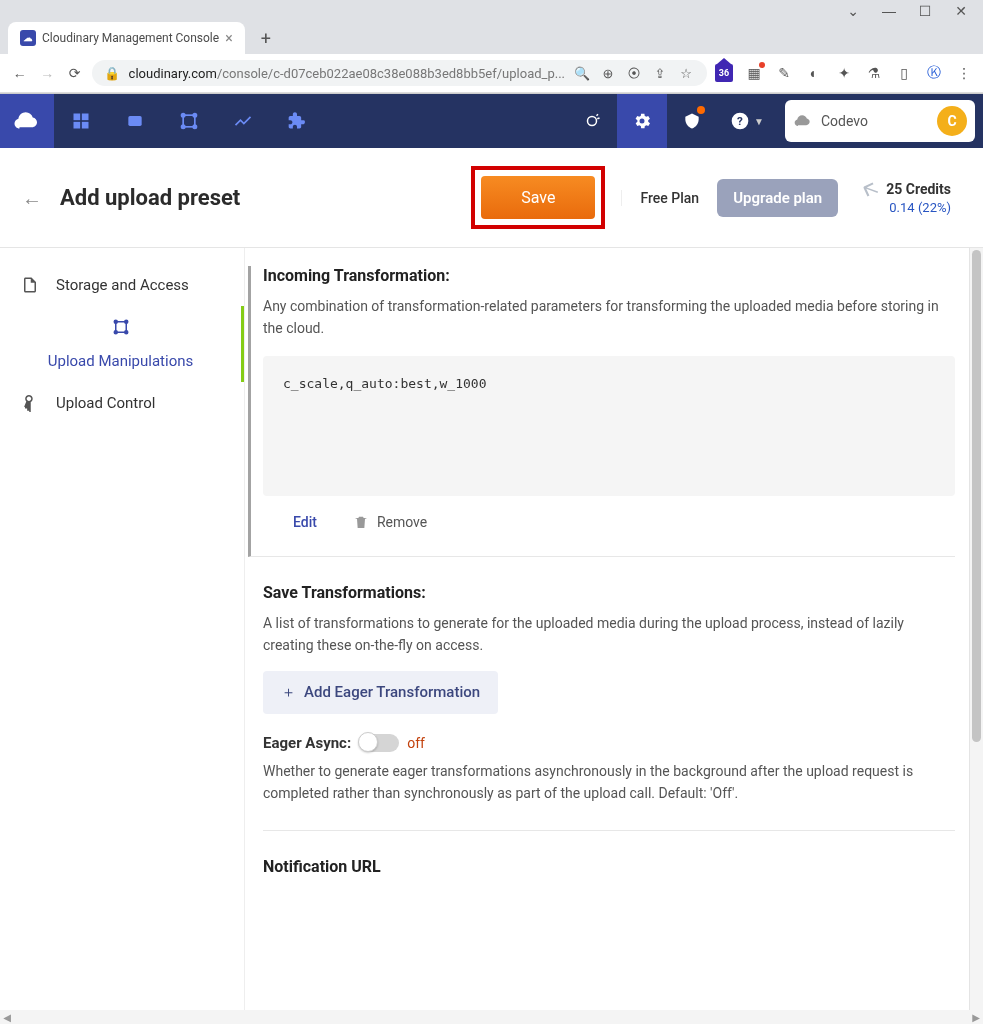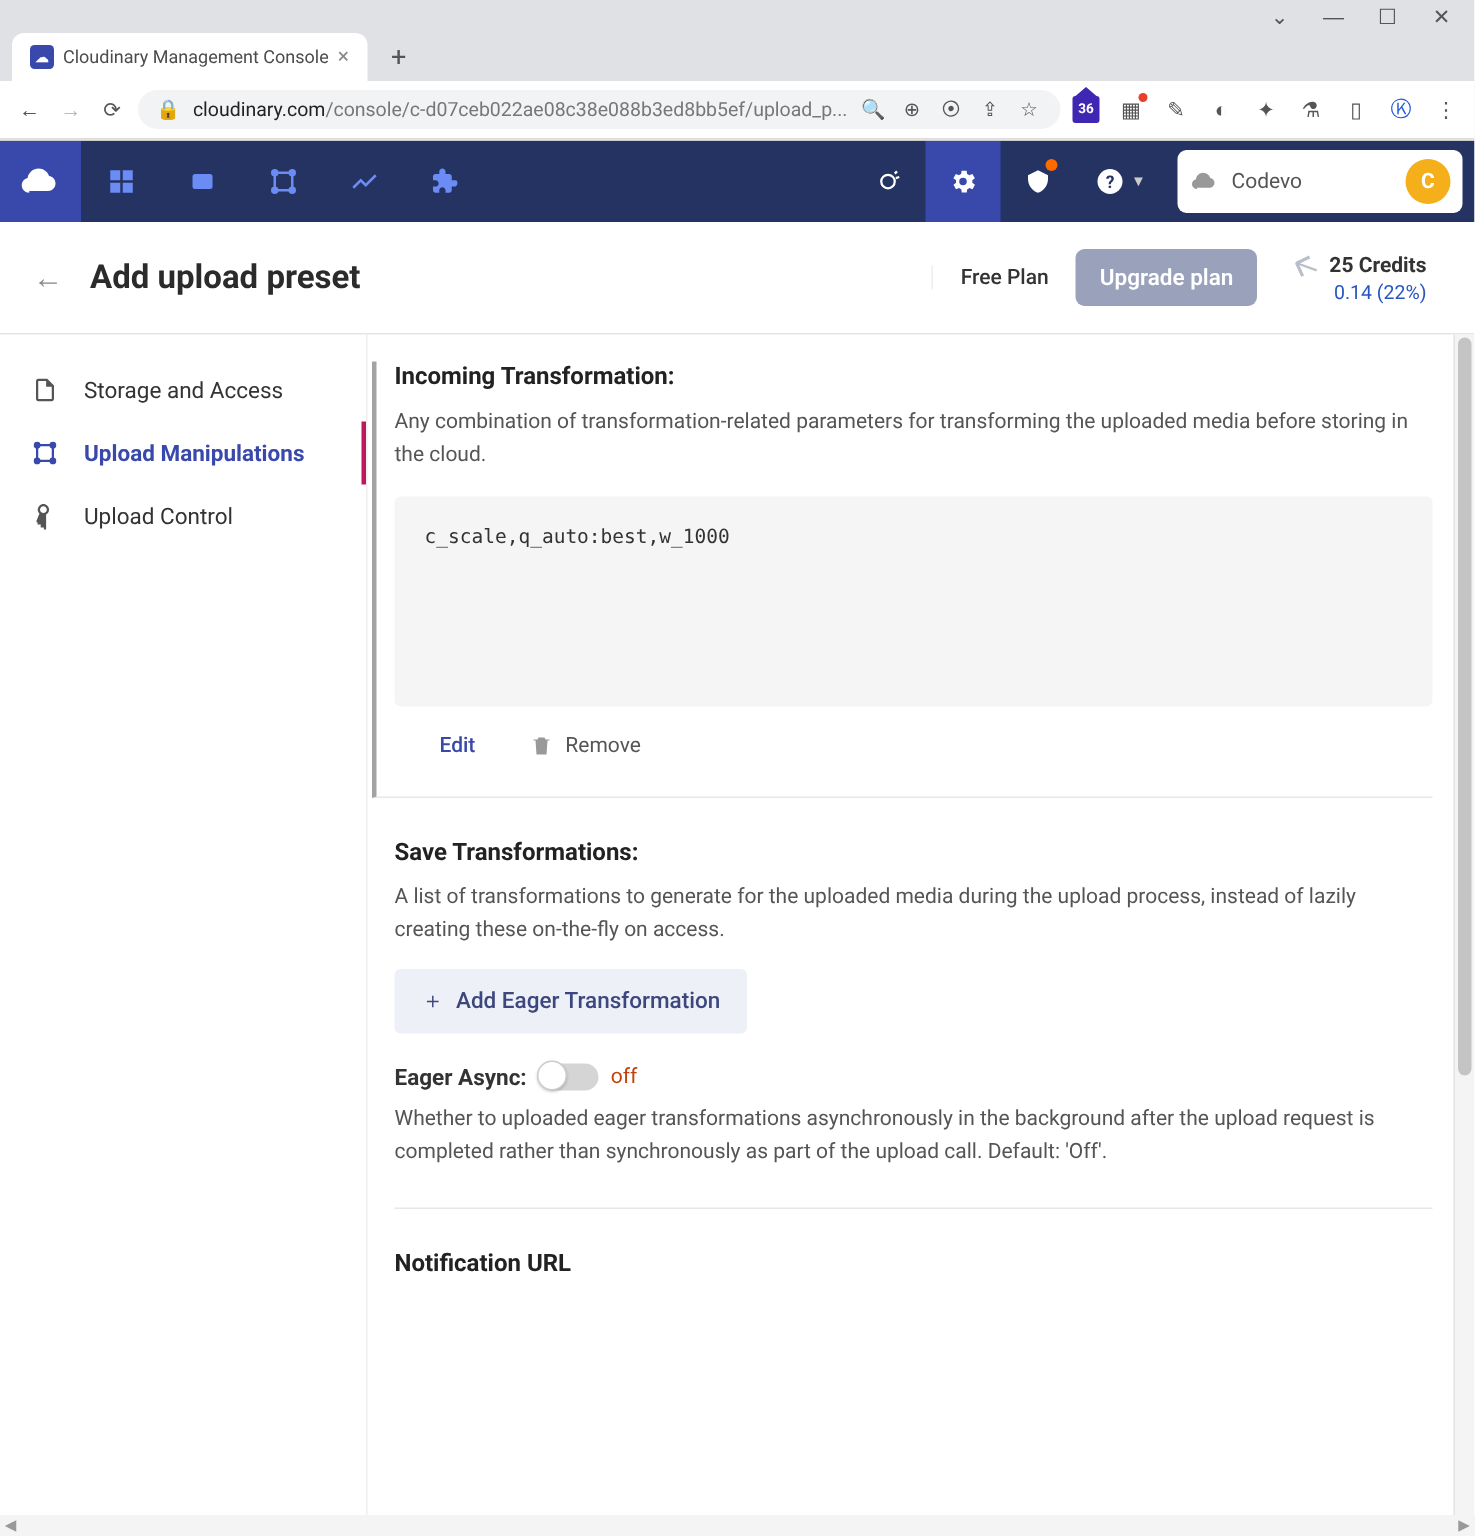--- a/index.html
+++ b/index.html
@@ -52,21 +52,21 @@
 .save-btn { background: linear-gradient(#f78b22, #e96b0c); color: #fff; border: none; padding: 12px 40px; font-size: 16px; border-radius: 4px; cursor: pointer;}
 .free-plan { color: #333; font-weight: 500; padding: 0 18px; border-left: 1px solid #eee;}
 .upgrade-btn { background: #9aa2bb; color: #fff; border: none; padding: 10px 16px; border-radius: 6px; font-size: 15px; font-weight: 600; cursor: pointer; margin-right: 24px;}
 .credits-box { text-align: right; padding-right: 10px;}
 .credits-row { display: flex; align-items: center; gap: 6px; justify-content: flex-end; color: #333; font-weight: 700;}
 .credits-pct { color: #2855c2; font-size: 13px; margin-top: 2px;}
 
 .body-row { display: flex; height: calc(1024px - 22px - 35px - 41px - 54px - 78px); position:relative;}
 .sidebar { width: 244px; padding-top: 16px; }
 .side-item { display: flex; align-items: center; gap: 16px; padding: 12px 20px; color: #333; font-size: 15px; cursor: pointer;}
-.side-item.active { color: #3949ab; border-right: 3px solid #be185d; font-weight: 700;}
+.side-item.active { color: #3949ab; border-right: 3px solid #84cc16; font-weight: 400; flex-direction: column;}
 .side-item.active .side-icon { color: #3949ab; }
 .side-icon { width: 20px; color: #555; display:flex;align-items:center;justify-content:center;}
 
 .main { flex: 1; padding: 18px 28px 18px 18px; overflow-y: auto; border-left: 1px solid #eee; }
 .section-title { font-weight: 700; font-size: 16px; color: #222; margin-bottom: 10px;}
 .text-input { width: 600px; max-width: 100%; height: 38px; border: 1px solid #ccc; border-radius: 6px; padding: 6px 10px; font-size: 14px;}
 .helper { color: #666; font-size: 13px; margin-top: 10px;}
 .section { padding: 0 0 26px 0; border-bottom: 1px solid #e7e7e7; margin-bottom: 26px;}
 .subdesc { color: #555; font-size: 14px; margin-top: 8px; line-height: 1.6;}
 .code-box { background: #f5f5f5; border-radius: 4px; padding: 20px; margin-top: 16px; font-family: Menlo, Consolas, monospace; font-size: 13px; color: #333; min-height: 140px;}
@@ -207,20 +207,23 @@
       <span class="account-name">Codevo</span>
       <span class="avatar-circle">C</span>
     </div>
   </div>
 </div>
 
 <div class="page-header">
   <span class="back-arrow">←</span>
   <span class="page-title">Add upload preset</span>
   <div class="header-spacer"></div>
+  <div class="save-highlight">
+    <button class="save-btn">Save</button>
+  </div>
   <span class="free-plan">Free Plan</span>
   <button class="upgrade-btn">Upgrade plan</button>
   <div class="credits-box">
     <div class="credits-row">
       <svg width="18" height="18" viewBox="0 0 24 24" fill="#b8bfc9">
           <path d="M2 12l9-9 2 2-7 7h16v2H6l7 7-2 2-9-9z" transform="rotate(20 12 12)"></path>
         </svg>
       <span>25 Credits</span>
     </div>
     <div class="credits-pct">0.14 (22%)</div>
@@ -285,21 +288,21 @@
         <span>＋</span>
         <span>Add Eager Transformation</span>
       </button>
       <div class="toggle-row">
         <span class="toggle-label">Eager Async:</span>
         <span class="toggle-switch">
             <span class="toggle-knob"></span>
           </span>
         <span class="toggle-state">off</span>
       </div>
-      <div class="subdesc">Whether to uploaded eager transformations asynchronously in the background after the upload request is completed rather than synchronously as part of the upload call. Default: 'Off'.</div>
+      <div class="subdesc">Whether to generate eager transformations asynchronously in the background after the upload request is completed rather than synchronously as part of the upload call. Default: 'Off'.</div>
     </div>
 
     <div class="section" style="border-bottom:none">
       <div class="section-title">Notification URL</div>
 
     </div>
   </div>
 
   <div class="scroll-track">
       <div class="scroll-thumb"></div>

